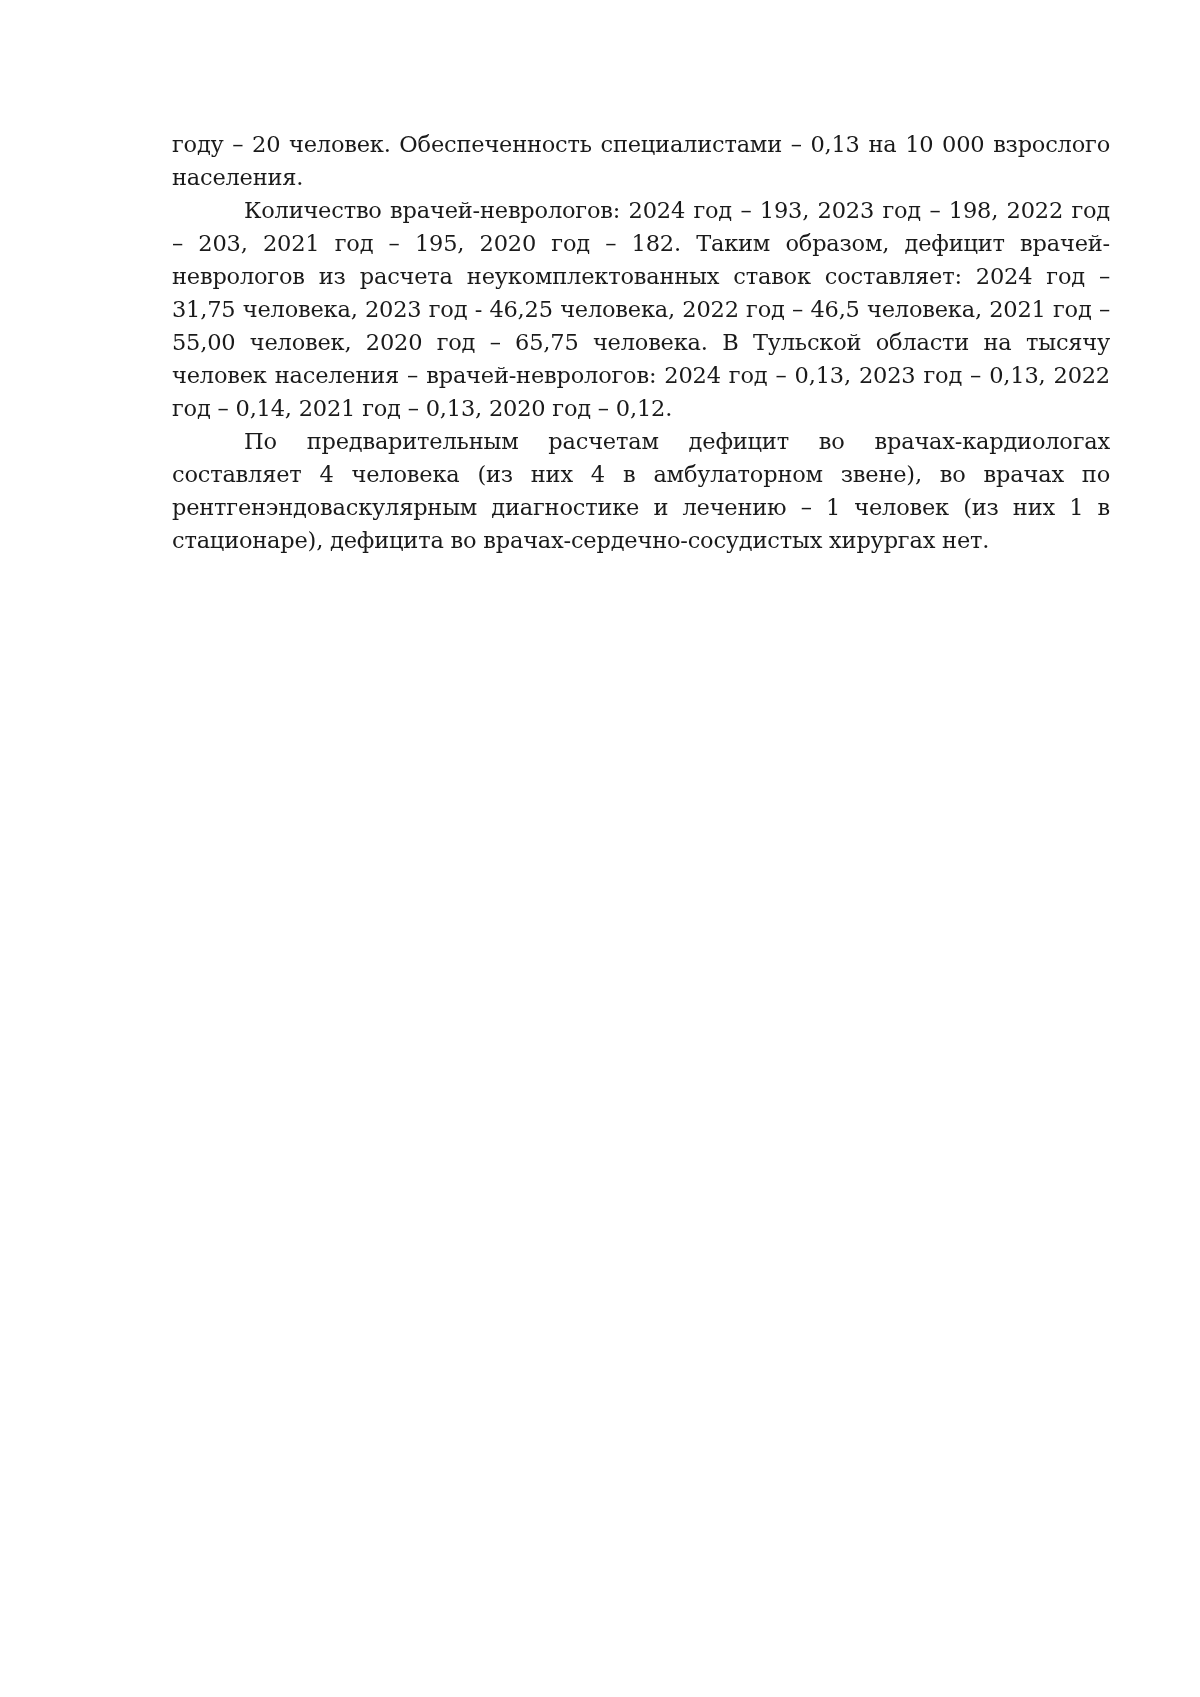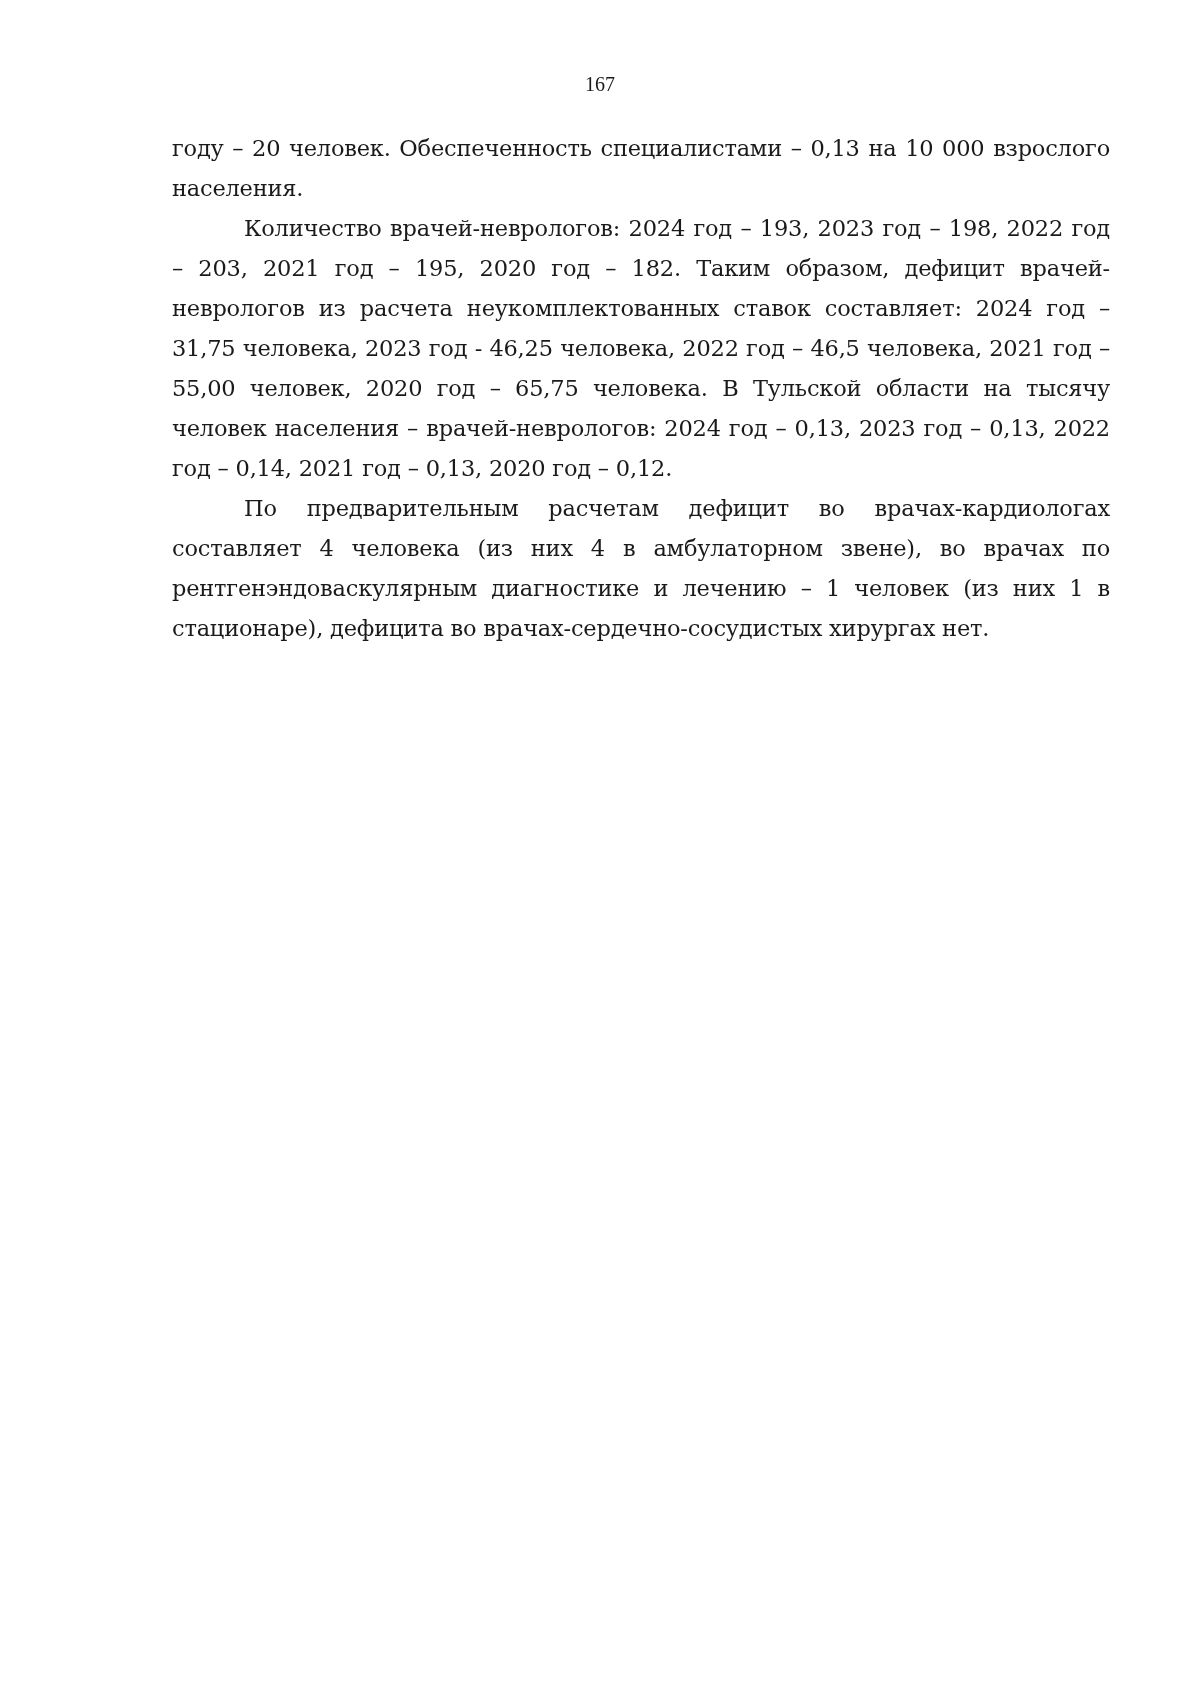--- a/index.html
+++ b/index.html
@@ -34,34 +34,33 @@
     }
     .body-text {
       position: absolute;
       left: 172px;
       top: 128px;
       width: 938px;
     }
     .para {
       margin: 0;
       font-size: 22.5px;
-      line-height: 40px;
+      line-height: 33px;
       text-align: justify;
       text-align-last: left;
       letter-spacing: -0.2px;
       word-spacing: 0px;
     }
     .para.indent {
       text-indent: 72px;
     }
   </style>
 </head>
 <body>
 
 <div class="page">
-  <div class="page-number">167</div>
 
   <div class="body-text">
     <p class="para">году – 20 человек. Обеспеченность специалистами – 0,13 на 10 000 взрослого населения.</p>
     <p class="para indent">Количество врачей-неврологов: 2024 год – 193, 2023 год – 198, 2022 год – 203, 2021 год – 195, 2020 год – 182. Таким образом, дефицит врачей-неврологов из расчета неукомплектованных ставок составляет: 2024 год – 31,75 человека, 2023 год - 46,25 человека, 2022 год – 46,5 человека, 2021 год – 55,00 человек, 2020 год – 65,75 человека. В Тульской области на тысячу человек населения – врачей-неврологов: 2024 год – 0,13, 2023 год – 0,13, 2022 год – 0,14, 2021 год – 0,13, 2020 год – 0,12.</p>
     <p class="para indent">По предварительным расчетам дефицит во врачах-кардиологах составляет 4 человека (из них 4 в амбулаторном звене), во врачах по рентгенэндоваскулярным диагностике и лечению – 1 человек (из них 1 в стационаре), дефицита во врачах-сердечно-сосудистых хирургах нет.</p>
   </div>
 </div>
 
 </body></html>

